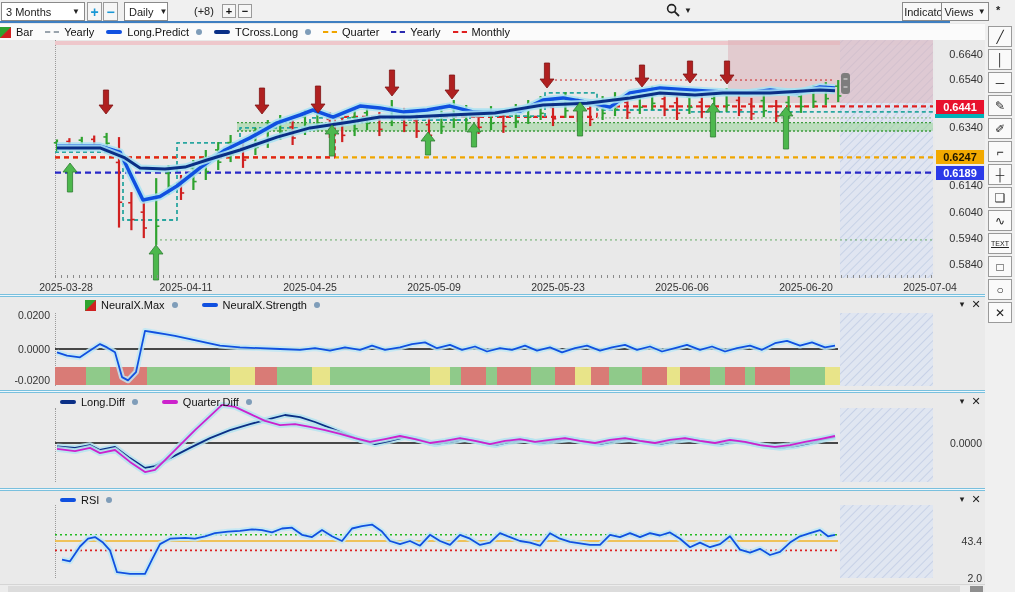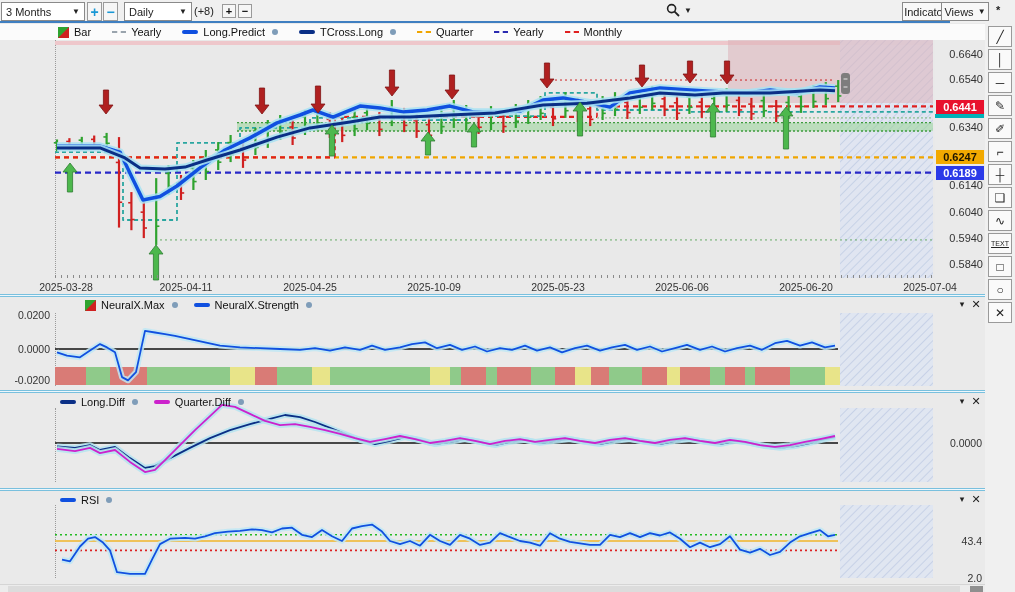--- a/index.html
+++ b/index.html
@@ -21,35 +21,35 @@
                font-size:12px; color:#111; }
   #search-wrap { position:absolute; left:666px; top:3px; display:flex; align-items:center; cursor:pointer; }
   #search-caret { font-size:8px; margin-left:4px; }
   .tb-push { position:absolute; top:2px; height:19px; background:#f8f8f8; border:1px solid #8a8a8a;
              display:flex; align-items:center; justify-content:center; gap:4px; padding:0 6px; cursor:pointer; }
   .tb-push .caret { font-size:8px; }
   
   .panel-bg { position:absolute; left:0; width:985px; background:#eaeaea; }
   #main-panel-bg   { top:23px;  height:273px; }
   #main-legend-row { position:absolute; left:0; top:24px; width:985px; height:16px; background:#fbfbfb; z-index:12;
-                     display:flex; align-items:center; gap:21px; padding-left:58px; }
+                     display:flex; align-items:center; gap:12px; }
   #plot-bg { position:absolute; left:55px; top:40px; width:880px; height:238px; background:#e9e9e9; }
   .divider { position:absolute; left:0; width:1015px; height:3px; background:#eef7fc;
              border-top:1px solid #79c0de; border-bottom:1px solid #79c0de; z-index:25; }
   #nx-panel-bg   { top:297px; height:95px;  }
   #diff-panel-bg { top:393px; height:97px;  }
   #rsi-panel-bg  { top:491px; height:93px;  }
   .plot-left-border { position:absolute; left:55px; width:1px; border-left:1px dotted #9a9a9a; z-index:4; }
   
   .legend-item { display:flex; align-items:center; gap:5px; font-size:11px; color:#111; }
   .sw-dash { display:inline-block; width:14px; height:0; border-top:2px dashed currentColor; }
   .sw-thick { display:inline-block; width:16px; height:4px; border-radius:2px; }
   .sw-bar { display:inline-block; width:11px; height:11px; background:linear-gradient(135deg,#2fa32f 0 49%,#d02020 51% 100%); }
   .info-dot { display:inline-block; width:6px; height:6px; border-radius:50%; background:#7f9db9; margin-left:2px; }
-  .panel-legend { position:absolute; display:flex; gap:16px; align-items:center; z-index:12; }
+  .panel-legend { position:absolute; display:flex; gap:24px; align-items:center; z-index:12; }
   
   .price-label { position:absolute; left:933px; width:50px; text-align:right; font-size:11px; color:#333; z-index:12; }
   .price-badge { position:absolute; left:936px; width:48px; height:14px; text-align:center; font-weight:bold;
                  font-size:11px; line-height:14px; z-index:13; }
   #cyan-strip { position:absolute; left:935px; top:114px; width:49px; height:4px; background:#00b2b8; z-index:12; }
   .x-label { position:absolute; top:281px; transform:translateX(-50%); font-size:10.5px; color:#333; z-index:12; }
   #x-ticks { position:absolute; left:55px; top:275px; width:878px; height:3px; z-index:11;
              background:repeating-linear-gradient(90deg,#8a8a8a 0 1px,transparent 1px 6px); }
   .y-small { position:absolute; font-size:10.5px; color:#333; z-index:12; }
   
@@ -76,21 +76,21 @@
     <div class="tb-select" style="left:1px;width:84px;">
       <span>3 Months</span>
       <span class="caret">▼</span>
     </div>
     <div class="tb-btn blue" style="left:87px;">
         <span>+</span>
       </div>
     <div class="tb-btn blue" style="left:103px;">
         <span>−</span>
       </div>
-    <div class="tb-select" style="left:124px;width:68px;">
+    <div class="tb-select" style="left:124px;width:44px;">
       <span>Daily</span>
       <span class="caret">▼</span>
     </div>
     <span style="position:absolute;left:194px;top:5px;">(+8)</span>
     <div class="tb-btn small" style="left:222px;">
         <span>+</span>
       </div>
     <div class="tb-btn small" style="left:238px;">
         <span>−</span>
       </div>
@@ -489,21 +489,21 @@
       <div class="price-badge" style="top: 100px; background: rgb(232, 17, 45); color: rgb(255, 255, 255);">0.6441</div>
       <div class="price-badge" style="top: 150px; background: rgb(242, 169, 0); color: rgb(29, 21, 0);">0.6247</div>
       <div class="price-badge" style="top: 166px; background: rgb(43, 58, 232); color: rgb(255, 255, 255);">0.6189</div>
     </div>
   <div id="cyan-strip"></div>
   <div id="x-ticks"></div>
   <div id="x-labels">
       <div class="x-label" style="left: 66px;">2025-03-28</div>
       <div class="x-label" style="left: 186px;">2025-04-11</div>
       <div class="x-label" style="left: 310px;">2025-04-25</div>
-      <div class="x-label" style="left: 434px;">2025-10-09</div>
+      <div class="x-label" style="left: 434px;">2025-05-09</div>
       <div class="x-label" style="left: 558px;">2025-05-23</div>
       <div class="x-label" style="left: 682px;">2025-06-06</div>
       <div class="x-label" style="left: 806px;">2025-06-20</div>
       <div class="x-label" style="left: 930px;">2025-07-04</div>
     </div>
   <div id="panel-ylabels">
       <div class="y-small" style="left: 8px; top: 309px; width: 42px; text-align: right;">0.0200</div>
       <div class="y-small" style="left: 8px; top: 343px; width: 42px; text-align: right;">0.0000</div>
       <div class="y-small" style="left: 8px; top: 374px; width: 42px; text-align: right;">-0.0200</div>
       <div class="y-small" style="left: 940px; top: 437px; width: 42px; text-align: right;">0.0000</div>

